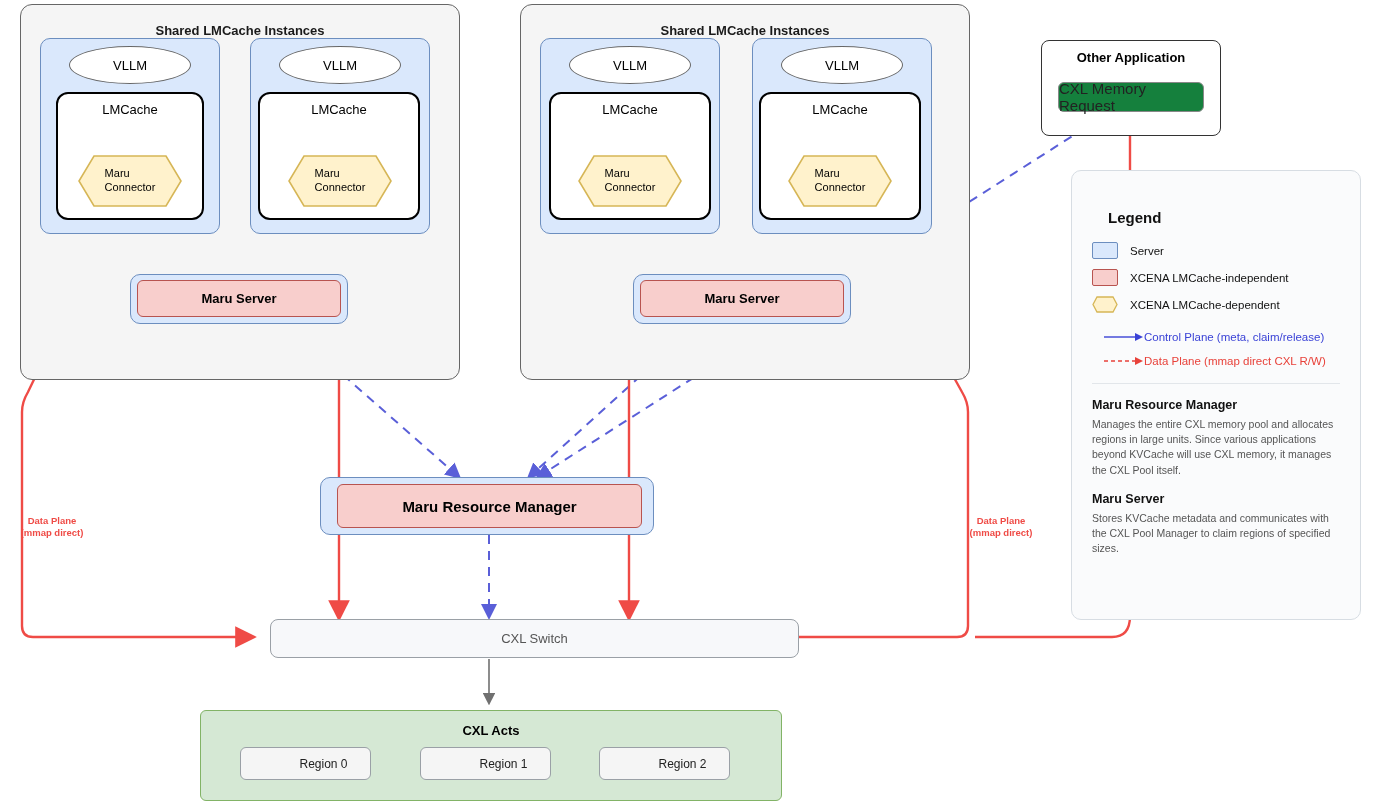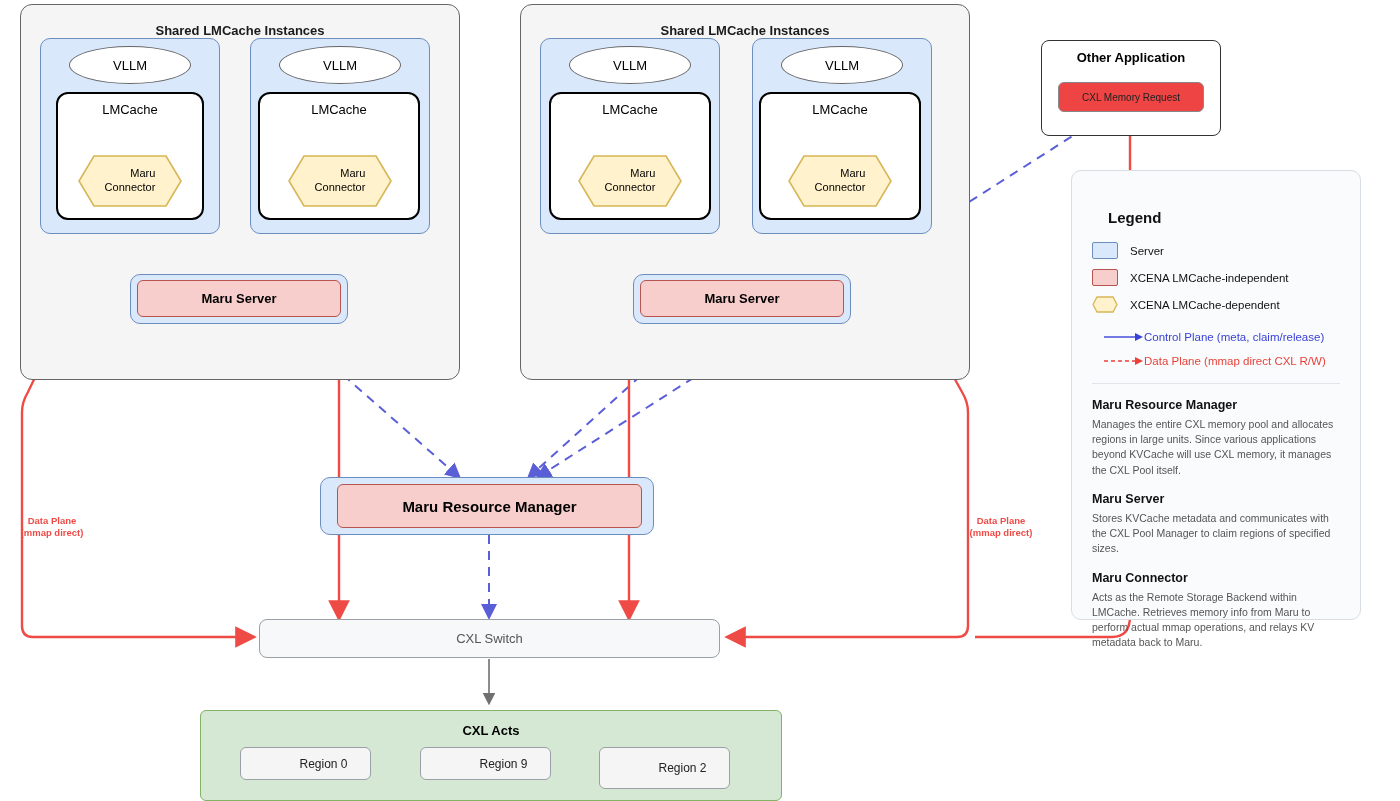--- a/index.html
+++ b/index.html
@@ -21,30 +21,30 @@
   .lmcache-label{position:absolute;top:8px;left:0;right:0;text-align:center;font-size:13px;color:#000;}
   
   .ellipse{background:#ffffff;border:1px solid #666666;border-radius:50%;
            font-size:13px;color:#000;}
   
   .xred{background:#f8cecc;border:1px solid #b85450;border-radius:6px;
         font-size:13px;font-weight:bold;color:#000;}
   
   .plain{background:#f7f8fa;border:1px solid #9aa0a6;border-radius:8px;font-size:13px;color:#555;}
   .plainbox{background:#ffffff;border:1px solid #333;border-radius:8px;}
-  .reqbox{background:#ef4444;border:1px solid #888;border-radius:6px;font-size:10px;color:#222;}
+  .reqbox{background:#15803d;border:1px solid #888;border-radius:6px;font-size:15px;color:#222;}
   .apptitle{position:absolute;top:9px;left:0;right:0;text-align:center;font-size:13px;font-weight:bold;}
   
   .pool{background:#d5e8d4;border:1px solid #82b366;border-radius:6px;}
   .pool-title{position:absolute;top:12px;left:0;right:0;text-align:center;font-size:13px;font-weight:bold;color:#000;}
   .region{background:#f5f5f5;border:1px solid #9aa0a6;border-radius:6px;font-size:12px;color:#222;padding-left:36px;}
 
   
   .hex{position:absolute;display:flex;align-items:center;justify-content:center;
-       text-align:right;font-size:11px;line-height:1.25;color:#000;}
+       text-align:left;font-size:11px;line-height:1.25;color:#000;}
   .hex svg{position:absolute;left:0;top:0;}
   .hex span{position:relative;z-index:2;}
 
   
   .legend{position:absolute;background:#fafbfc;border:1px solid #d7dde3;border-radius:10px;}
   .legend h2{margin:16px;font-size:15px;font-weight:bold;color:#111;}
   .lg-row{display:flex;align-items:center;gap:12px;margin-top:10px;}
   .sw{width:26px;height:17px;box-sizing:border-box;flex:0 0 auto;}
   .sw.blue{background:#dae8fc;border:1px solid #6c8ebf;border-radius:2px;}
   .sw.red{background:#f8cecc;border:1px solid #b85450;border-radius:2px;}
@@ -178,28 +178,28 @@
   <div class="node xred" style="left:640px;top:280px;width:204px;height:37px;">Maru Server</div>
 
   <div class="node plainbox" style="left:1041px;top:40px;width:180px;height:96px;">
     <div class="apptitle">Other Application</div>
   </div>
   <div class="node reqbox" style="left:1058px;top:82px;width:146px;height:30px;">CXL Memory Request</div>
 
   <div class="node server" style="left:320px;top:477px;width:334px;height:58px;"></div>
   <div class="node xred" style="left:337px;top:484px;width:305px;height:44px;font-size:15px;">Maru Resource Manager</div>
 
-  <div class="node plain" style="left:259px;top:619px;width:461px;height:39px;">CXL Switch</div>
+  <div class="node plain" style="left:270px;top:619px;width:529px;height:39px;">CXL Switch</div>
 
   <div class="node pool" style="left:200px;top:710px;width:582px;height:91px;">
     <div class="pool-title">CXL Acts</div>
   </div>
   <div class="node region" style="left:240px;top:747px;width:131px;height:33px;">Region 0</div>
-  <div class="node region" style="left:420px;top:747px;width:131px;height:33px;">Region 9</div>
-  <div class="node region" style="left:599px;top:747px;width:131px;height:42px;">Region 2</div>
+  <div class="node region" style="left:420px;top:747px;width:131px;height:33px;">Region 1</div>
+  <div class="node region" style="left:599px;top:747px;width:131px;height:33px;">Region 2</div>
 
   <div class="dp-label" style="left:6px;top:515px;width:92px;">
     <span>Data Plane</span><br>
     <span>(mmap direct)</span>
   </div>
   <div class="dp-label" style="left:955px;top:515px;width:92px;">
     <span>Data Plane</span><br>
     <span>(mmap direct)</span>
   </div>
 
@@ -244,19 +244,15 @@
     <div class="hr"></div>
 
     <div>
       <div class="lg-h3">Maru Resource Manager</div>
       <p class="lg-p">Manages the entire CXL memory pool and allocates regions in large units. Since various applications beyond KVCache will use CXL memory, it manages the CXL Pool itself.</p>
     </div>
     <div>
       <div class="lg-h3">Maru Server</div>
       <p class="lg-p">Stores KVCache metadata and communicates with the CXL Pool Manager to claim regions of specified sizes.</p>
     </div>
-    <div>
-      <div class="lg-h3">Maru Connector</div>
-      <p class="lg-p">Acts as the Remote Storage Backend within LMCache. Retrieves memory info from Maru to perform actual mmap operations, and relays KV metadata back to Maru.</p>
-    </div>
   </div>
 
 </div>
 
 </body></html>

